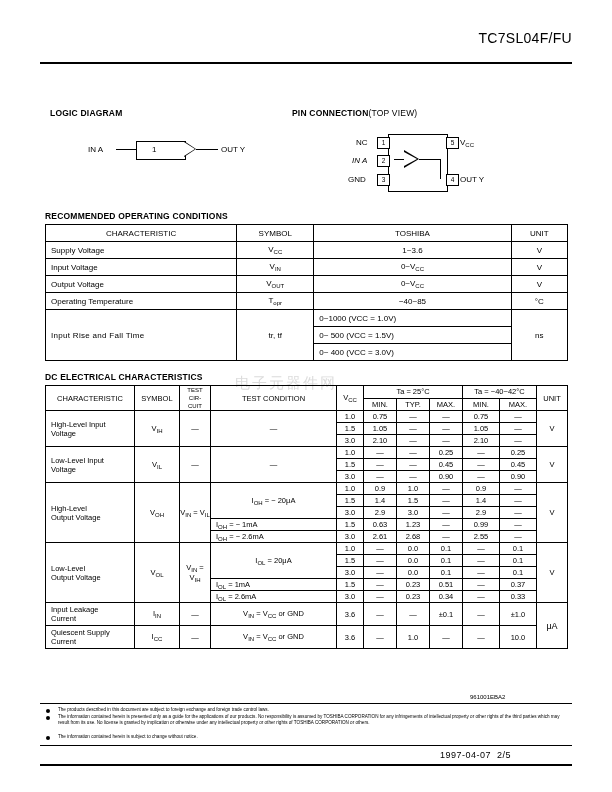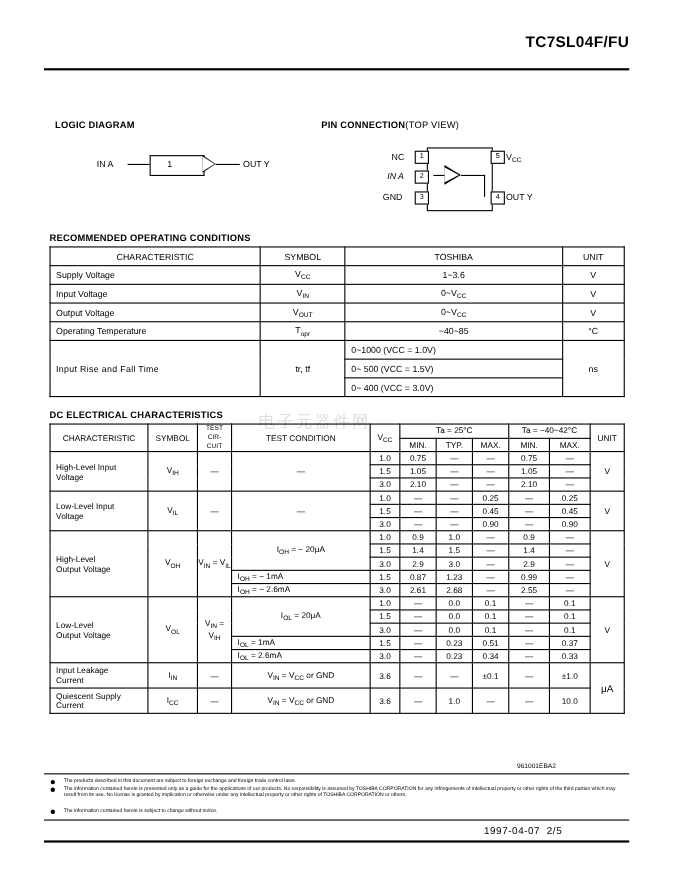--- a/index.html
+++ b/index.html
@@ -9,21 +9,21 @@
     font-family:"Liberation Sans", sans-serif;
     color:#000000;
     position:relative;
     overflow:hidden;
   }
   .page{position:absolute;left:0;top:0;width:612px;height:792px;}
 
   
   .hdr{position:absolute;left:40px;top:30px;width:532px;}
   .brand{font-size:21px;font-weight:bold;letter-spacing:1px;float:left;}
-  .partno{font-size:14px;font-weight:bold;float:right;letter-spacing:.3px;}
+  .partno{font-size:14px;font-weight:normal;float:right;letter-spacing:.3px;}
   .hdr-rule{position:absolute;left:40px;top:62px;width:532px;height:2px;background:#000;}
 
   
   .sec-title{position:absolute;font-size:8.5px;font-weight:bold;letter-spacing:.2px;}
 
   
   .ld{position:absolute;left:88px;top:133px;width:170px;height:40px;}
   .ld .lbl{position:absolute;font-size:8px;}
   .ld-in{left:0px;top:12px;}
   .ld-out{left:133px;top:12px;}
@@ -281,21 +281,21 @@
       <td>3.0</td>
       <td>2.9</td>
       <td>3.0</td>
       <td>—</td>
       <td>2.9</td>
       <td>—</td>
     </tr>
     <tr>
       <td class="lft">I<span class="sub">OH</span> = − 1mA</td>
       <td>1.5</td>
-      <td>0.87</td>
+      <td>0.63</td>
       <td>1.23</td>
       <td>—</td>
       <td>0.99</td>
       <td>—</td>
     </tr>
     <tr>
       <td class="lft">I<span class="sub">OH</span> = − 2.6mA</td>
       <td>3.0</td>
       <td>2.61</td>
       <td>2.68</td>

